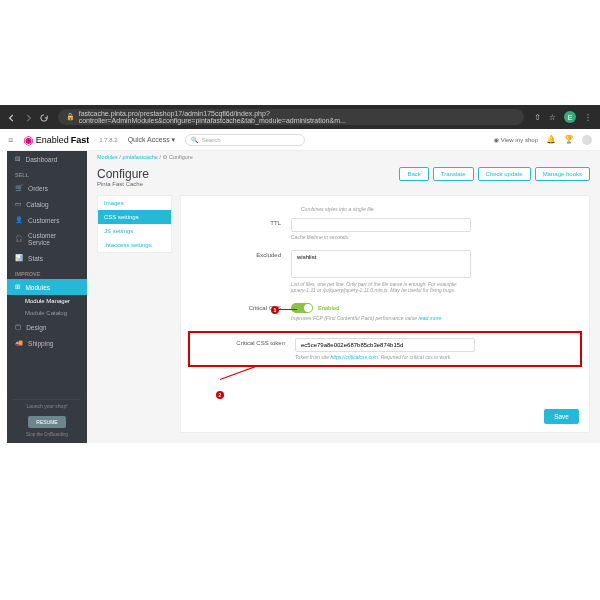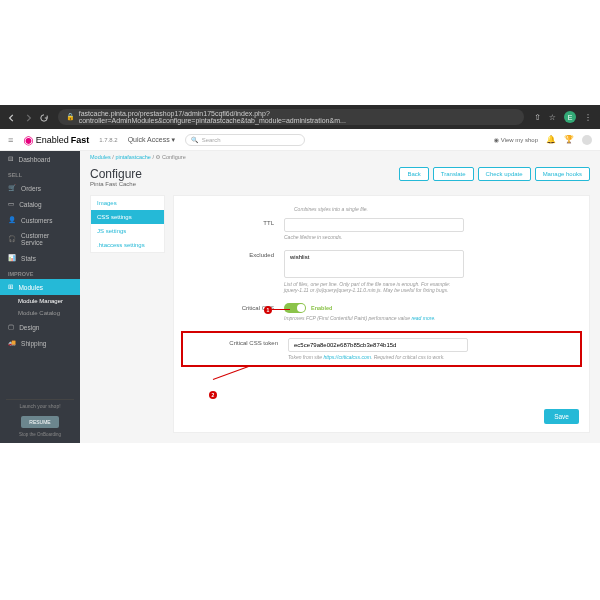--- a/index.html
+++ b/index.html
@@ -16,21 +16,21 @@
 
 .topbar { background: #fff; height: 22px; border-bottom: 1px solid #eee; display: flex; align-items: center; padding: 0 8px; gap: 10px; }
 .logo { color: #000; font-size: 9px; display: flex; align-items: center; gap: 2px; }
 .logo-pink { color: #e6007e; font-size: 12px; }
 .version { font-size: 6px; color: #888; }
 .quick { font-size: 7px; color: #555; }
 .search-box { flex: 0 0 120px; height: 12px; border: 1px solid #ddd; border-radius: 10px; display: flex; align-items: center; padding: 0 5px; font-size: 6px; color: #aaa; gap: 3px; }
 .top-right { margin-left: auto; display: flex; align-items: center; gap: 8px; font-size: 6px; color: #666; }
 .top-icon { width: 10px; height: 10px; display: flex; align-items: center; justify-content: center; font-size: 8px; color: #888; position: relative; }
 
-.main { display: flex; height: 292px; }
+.main { display: flex; height: 292px; padding-left: 7px; }
 .sidebar { width: 80px; background: #363a41; color: #bbb; font-size: 6.5px; display: flex; flex-direction: column; }
 .side-item { padding: 4px 8px; display: flex; align-items: center; gap: 5px; cursor: pointer; }
 .side-heading { padding: 5px 8px 2px; font-size: 5.5px; color: #888; font-weight: bold; }
 .side-item.active { background: #25b9d7; color: #fff; }
 .side-sub { padding: 3px 8px 3px 18px; font-size: 6px; color: #999; cursor: pointer; }
 .side-sub.on { color: #fff; }
 .side-footer { margin-top: auto; padding: 6px; text-align: center; }
 .side-footer .launch { font-size: 5px; color: #888; padding: 3px 0; border-top: 1px solid #444; }
 .side-btn { background: #6c868e; color: #fff; font-size: 5px; padding: 3px 8px; border-radius: 2px; display: inline-block; margin: 4px 0; }
 .side-link { font-size: 4.5px; color: #888; }

